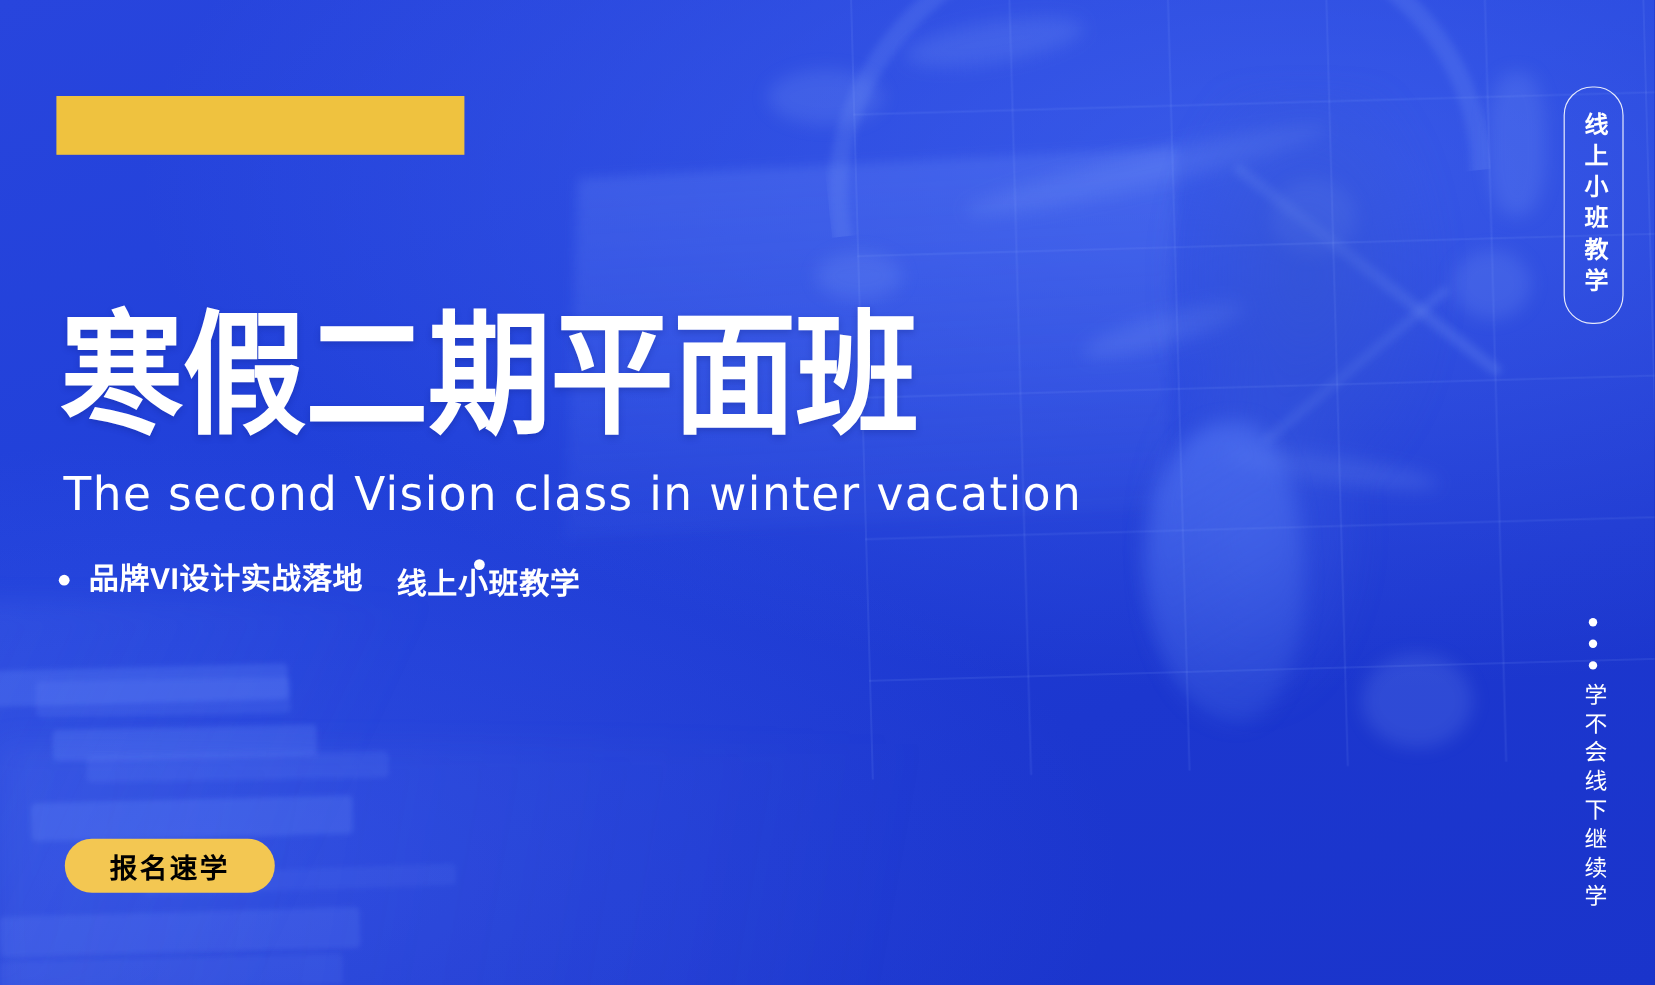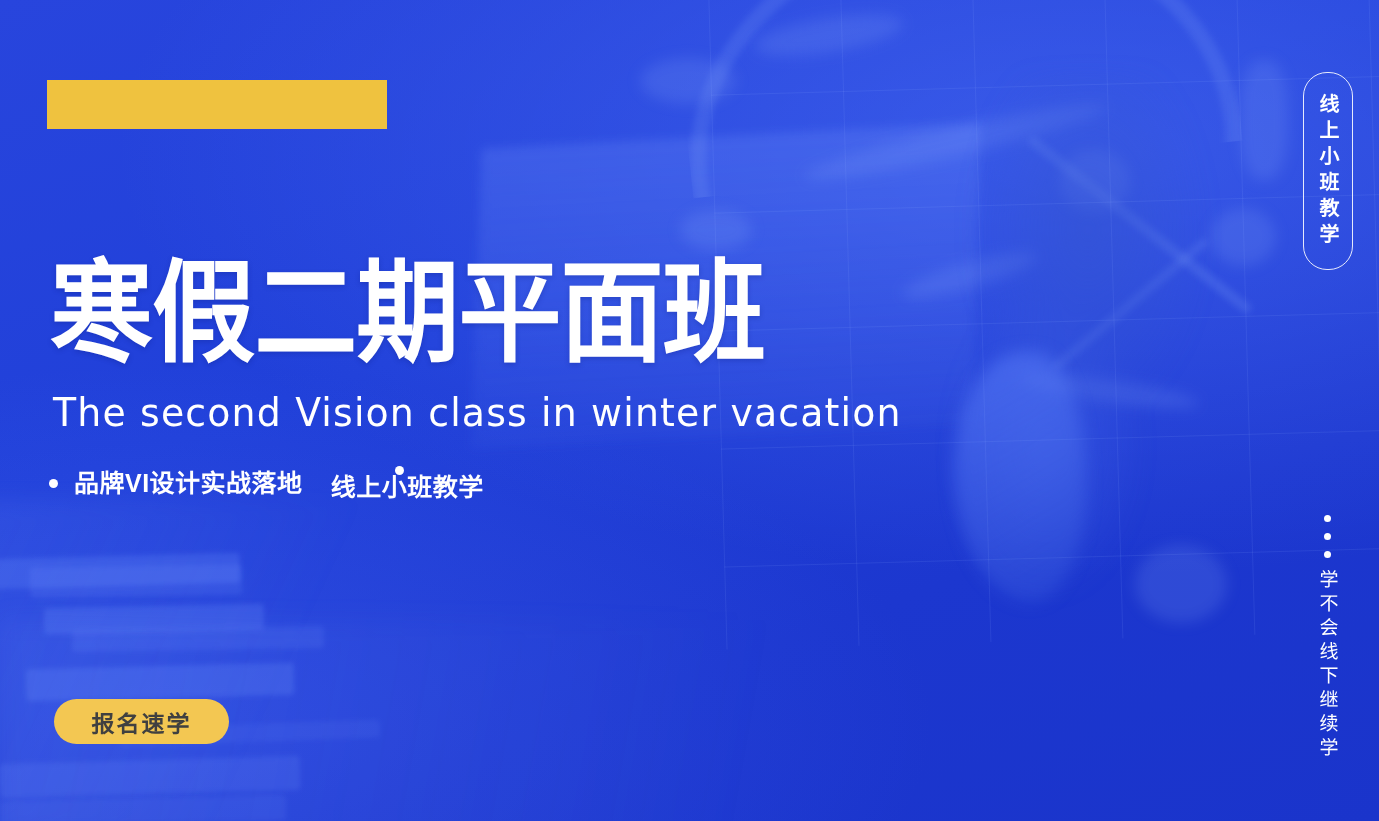--- a/index.html
+++ b/index.html
@@ -238,21 +238,21 @@
 
   .cta {
     position: absolute;
     left: 54px;
     top: 699px;
     width: 175px;
     height: 45px;
     background: #f3c752;
     border: none;
     border-radius: 23px;
-    color: #404040;
+    color: #000000;
     font-size: 23px;
     font-weight: 700;
     letter-spacing: 2px;
     cursor: pointer;
     padding: 0;
     font-family: "Liberation Sans", "DejaVu Sans", sans-serif;
   }
 
   
   .v-badge {

